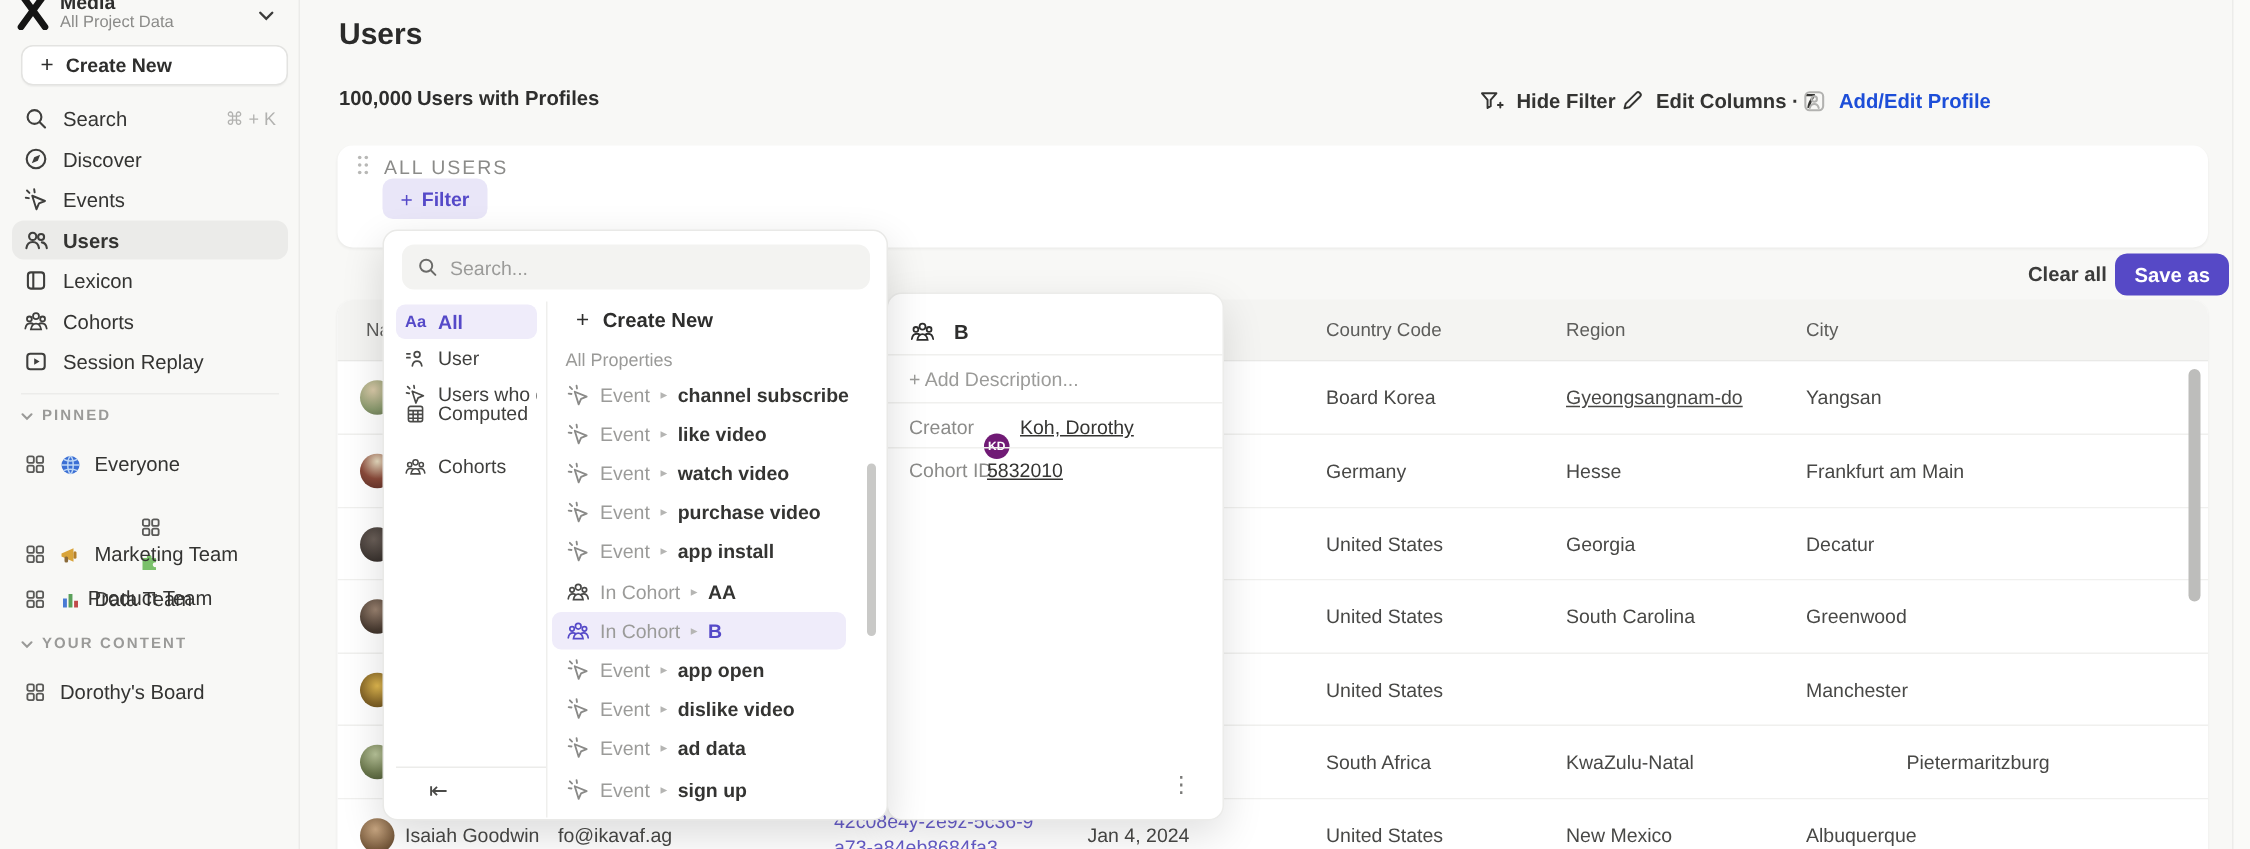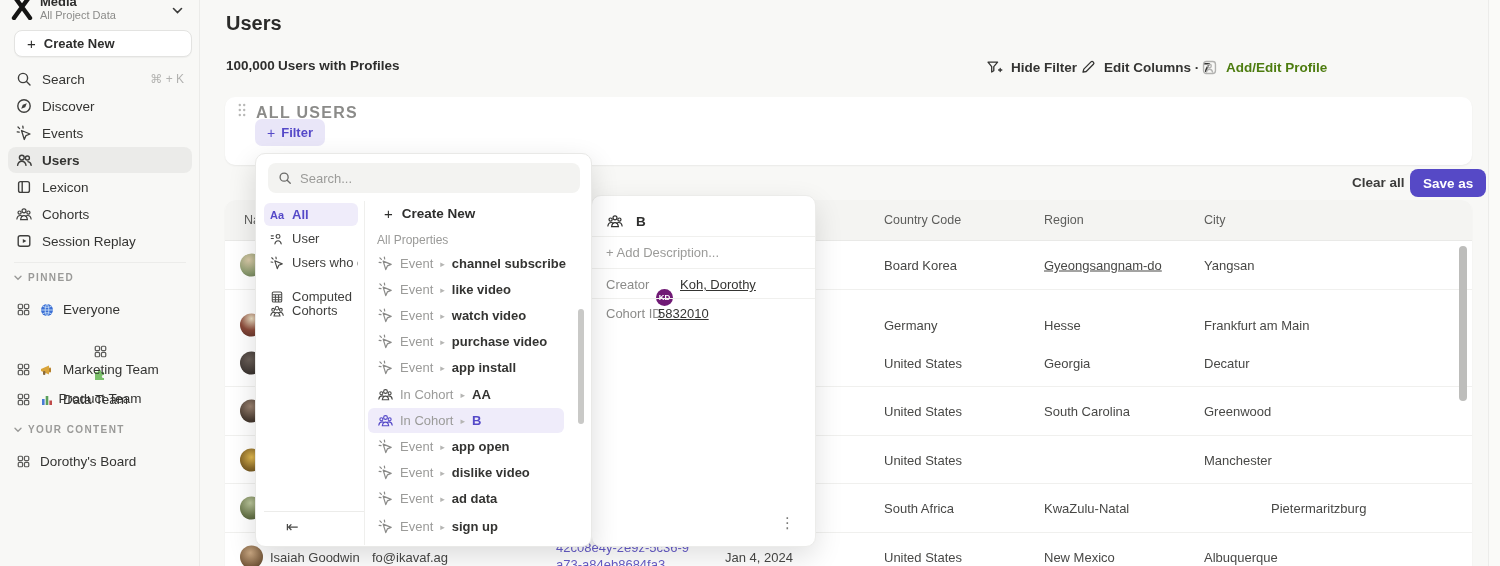--- a/index.html
+++ b/index.html
@@ -26,29 +26,29 @@
   .pin-item { position:absolute; left:8px; width:184px; height:27px; display:flex; align-items:center; gap:9px;
     padding:0 8px; border-radius:8px; font-size:13.5px; color:#343432; cursor:pointer; }
   .divider-h { position:absolute; height:1px; background:#ececea; }
 
   
   .page-title { font-size:20px; font-weight:700; color:#2b2b2a; }
   .cnt { font-size:13.5px; font-weight:700; color:#2e2e2d; }
   .cnt-lbl { font-size:13.5px; font-weight:600; color:#2e2e2d; }
   .hdr-act { position:absolute; display:flex; align-items:center; gap:8px; font-size:13.5px; font-weight:600;
     color:#343432; cursor:pointer; height:30px; }
-  .hdr-act.disabled { color:#4d7c0f; cursor:default;text-align:right; }
+  .hdr-act.disabled { color:#1d4ed8; cursor:default;text-align:right; }
   .search-box { position:absolute; display:flex; align-items:center; gap:8px; background:#f0f0ee;
     border-radius:8px; height:30px; padding:0 10px; }
   .search-box input { border:none; outline:none; background:transparent; font-size:13px; color:#3c3c3b; width:100px;
     font-family:"Liberation Sans",sans-serif; }
   .search-box input::placeholder { color:#9b9b99; }
 
   
-  .lbl-allusers { font-size:16px; font-weight:700; letter-spacing:1.3px; color:#8b8b89; }
+  .lbl-allusers { font-size:13px; font-weight:400; letter-spacing:1.3px; color:#8b8b89; }
   .chip-filter { position:absolute; display:flex; align-items:center; gap:6px; background:#e9e6f8; color:#5549c8;
     border-radius:7px; height:27px; padding:0 12px; font-size:13px; font-weight:700; cursor:pointer; }
   .btn-clear { font-size:13.5px; font-weight:600; color:#3c3c3b; cursor:pointer; }
   .btn-save { position:absolute; background:#5649c6; color:#fff; font-size:13.5px; font-weight:700;
     border-radius:8px; height:28px; display:flex; align-items:center; padding:0 13px; cursor:pointer; }
 
   
   #table { position:absolute; left:225px; top:200px; width:1247px; height:366px; background:#fff;
     border-radius:10px 10px 0 0; box-shadow:0 1px 2px rgba(0,0,0,.06); overflow:hidden; }
   #thead { position:absolute; left:0; top:0; width:100%; height:41px; background:#f4f4f2; border-bottom:1px solid #e9e9e7; }
@@ -354,21 +354,21 @@
       <span class="th" style="left:819px;">Region</span>
       <span class="th" style="left:979px;">City</span>
     </div>
 
     <div class="trow" style="top:41px;">
       <span class="avatar" style="background:radial-gradient(circle at 38% 28%, #d9c9a8, #8a9a6e 60%, #5d6b4a);"></span>
       <span class="td" style="left:659px;">Board Korea</span>
       <span class="td" style="left:819px;text-decoration:underline;">Gyeongsangnam-do</span>
       <span class="td" style="left:979px;">Yangsan</span>
     </div>
-    <div class="trow" style="top:101px;text-align:right;">
+    <div class="trow" style="top:90px;text-align:right;">
       <span class="avatar" style="background:radial-gradient(circle at 50% 22%, #e8dcc0, #8a4a3a 55%, #5a2e26);"></span>
       <span class="td" style="left:659px;">Germany</span>
       <span class="td" style="left:819px;">Hesse</span>
       <span class="td" style="left:979px;">Frankfurt am Main</span>
     </div>
     <div class="trow" style="top:139px; height:48px;">
       <span class="avatar" style="background:radial-gradient(circle at 40% 35%, #6a5f58, #3a332f 70%, #262220);"></span>
       <span class="td" style="left:659px;">United States</span>
       <span class="td" style="left:819px;">Georgia</span>
       <span class="td" style="left:979px;">Decatur</span>
@@ -434,21 +434,21 @@
     </div>
     <div class="dd-nav-item" style="top:97px;">
       <span>
           <svg width="14" height="14" viewBox="0 0 16 16" stroke="#4a4a48" stroke-width="1.3" fill="none" stroke-linecap="round">
             <path d="M5.5 5.5 L14 9 L10 10.6 L8.3 14.5 Z" stroke-linejoin="round"></path>
             <path d="M2 2 l1.6 1.6 M6.8 1.2 l.3 2 M1.2 6.8 l2 .3"></path>
           </svg>
         </span>
       <span>Users who di...</span>
     </div>
-    <div class="dd-nav-item" style="top:131px;justify-content:space-between;">
+    <div class="dd-nav-item" style="top:110px;justify-content:space-between;">
       <span>
           <svg width="14" height="14" viewBox="0 0 16 16" stroke="#4a4a48" stroke-width="1.2" fill="none">
             <rect x="2.6" y="2.2" width="10.8" height="11.6" rx="1.6"></rect>
             <path d="M2.6 5.4h10.8 M2.6 8.3h10.8 M2.6 11.2h10.8 M6.2 5.4v8.4 M9.8 5.4v8.4"></path>
           </svg>
         </span>
       <span>Computed</span>
     </div>
     <div class="dd-nav-item" style="top:145px;">
       <span>

